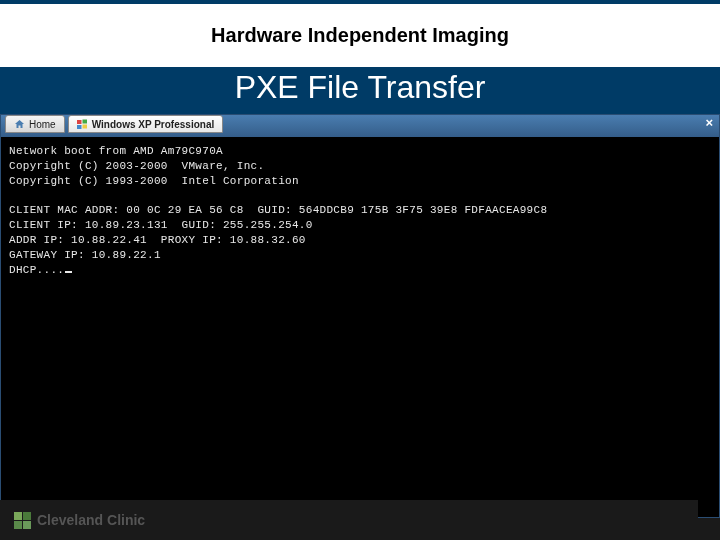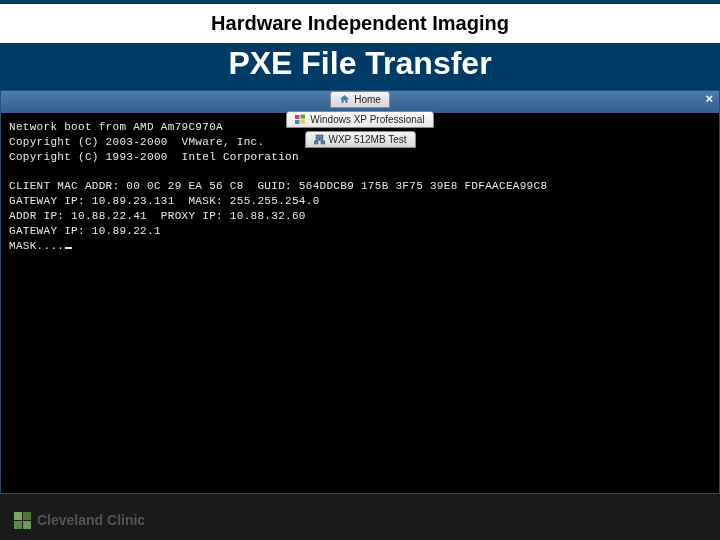--- a/index.html
+++ b/index.html
@@ -14,59 +14,58 @@
       background: #003b66;
       color: #fff;
       padding: 4px 0 8px 0;
       text-align: center;
     }
     .header-top {
       background: #fff;
       color: #000;
       font-weight: bold;
       font-size: 20px;
-      padding: 8px 0;
+      padding: 20px 0;
       margin-bottom: 2px;
     }
     .header-main {
       font-size: 32px;
-      font-weight: bold;
+      font-weight: normal;
       color: #fff;
     }
     .vm-window {
       background: #3b6ea5;
       border: 1px solid #2a4d73;
       margin: 0;
     }
     .tabbar {
       display: flex;
-      align-items: center;
+      align-items: flex-start;
       height: 22px;
       background: linear-gradient(#4a7db0, #345d89);
       padding: 0 4px;
       gap: 3px;
       position: relative;
-      flex-direction: column;
     }
     .tab {
       display: flex;
       align-items: center;
       gap: 4px;
       padding: 2px 8px;
       font-size: 10px;
       background: linear-gradient(#f5f5f5, #d8d8d8);
       border: 1px solid #888;
       border-radius: 3px 3px 0 0;
       color: #222;
       cursor: pointer;
       height: 18px;
     }
     .tab.active {
       background: linear-gradient(#fff, #e8e8e8);
-      font-weight: normal;
+      font-weight: bold;
     }
     .tab-icon {
       width: 11px;
       height: 11px;
       display: inline-flex;
       align-items: center;
       justify-content: center;
     }
     .close-x {
       position: absolute;
@@ -157,47 +156,33 @@
         <svg width="11" height="11" viewBox="0 0 11 11">
           <rect x="0" y="1" width="4.5" height="4" fill="#d44"></rect>
           <rect x="5.5" y="0.5" width="4.5" height="4" fill="#4a4"></rect>
           <rect x="0" y="6" width="4.5" height="4" fill="#48c"></rect>
           <rect x="5.5" y="5.5" width="4.5" height="4" fill="#ec4"></rect>
         </svg>
       </span>
       <span>Windows XP Professional</span>
     </div>
 
-    <div class="tab">
-      <span class="tab-icon node-icon">
-        <svg width="11" height="11" viewBox="0 0 11 11">
-          <rect x="2" y="1" width="7" height="4" fill="#5a88b8" stroke="#345" stroke-width="0.5"></rect>
-          <rect x="0" y="7" width="4" height="3" fill="#5a88b8" stroke="#345" stroke-width="0.5"></rect>
-          <rect x="7" y="7" width="4" height="3" fill="#5a88b8" stroke="#345" stroke-width="0.5"></rect>
-          <line x1="5.5" y1="5" x2="5.5" y2="6" stroke="#345"></line>
-          <line x1="2" y1="6" x2="9" y2="6" stroke="#345"></line>
-          <line x1="2" y1="6" x2="2" y2="7" stroke="#345"></line>
-          <line x1="9" y1="6" x2="9" y2="7" stroke="#345"></line>
-        </svg>
-      </span>
-      <span>WXP 512MB Test</span>
-    </div>
 
     <span class="close-x">×</span>
   </div>
 
   <div class="console"><span>Network boot from AMD Am79C970A</span>
 <span>Copyright (C) 2003-2000  VMware, Inc.</span>
 <span>Copyright (C) 1993-2000  Intel Corporation</span>
 <span></span>
 <span>CLIENT MAC ADDR: 00 0C 29 EA 56 C8  GUID: 564DDCB9 175B 3F75 39E8 FDFAACEA99C8</span>
-<span>GATEWAY IP: 10.89.23.131  MASK: 255.255.254.0</span>
+<span>CLIENT IP: 10.89.23.131  GUID: 255.255.254.0</span>
 <span>ADDR IP: 10.88.22.41  PROXY IP: 10.88.32.60</span>
 <span>GATEWAY IP: 10.89.22.1</span>
-<span>MASK....</span><span class="cursor"></span></div>
+<span>DHCP....</span><span class="cursor"></span></div>
 </div>
 
 <div class="footer">
   <div class="footer-logo">
     <div class="logo-mark">
       <span></span>
         <span></span>
         <span></span>
         <span></span>
     </div>

